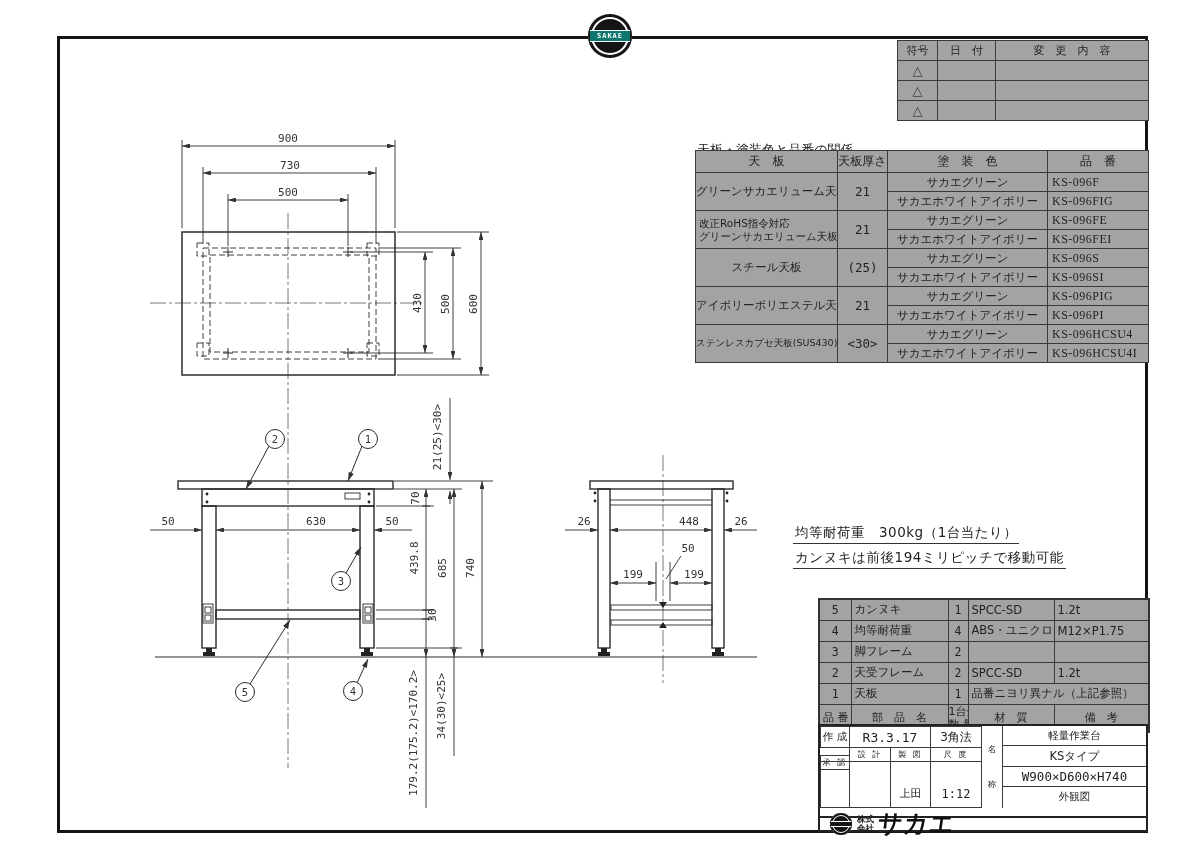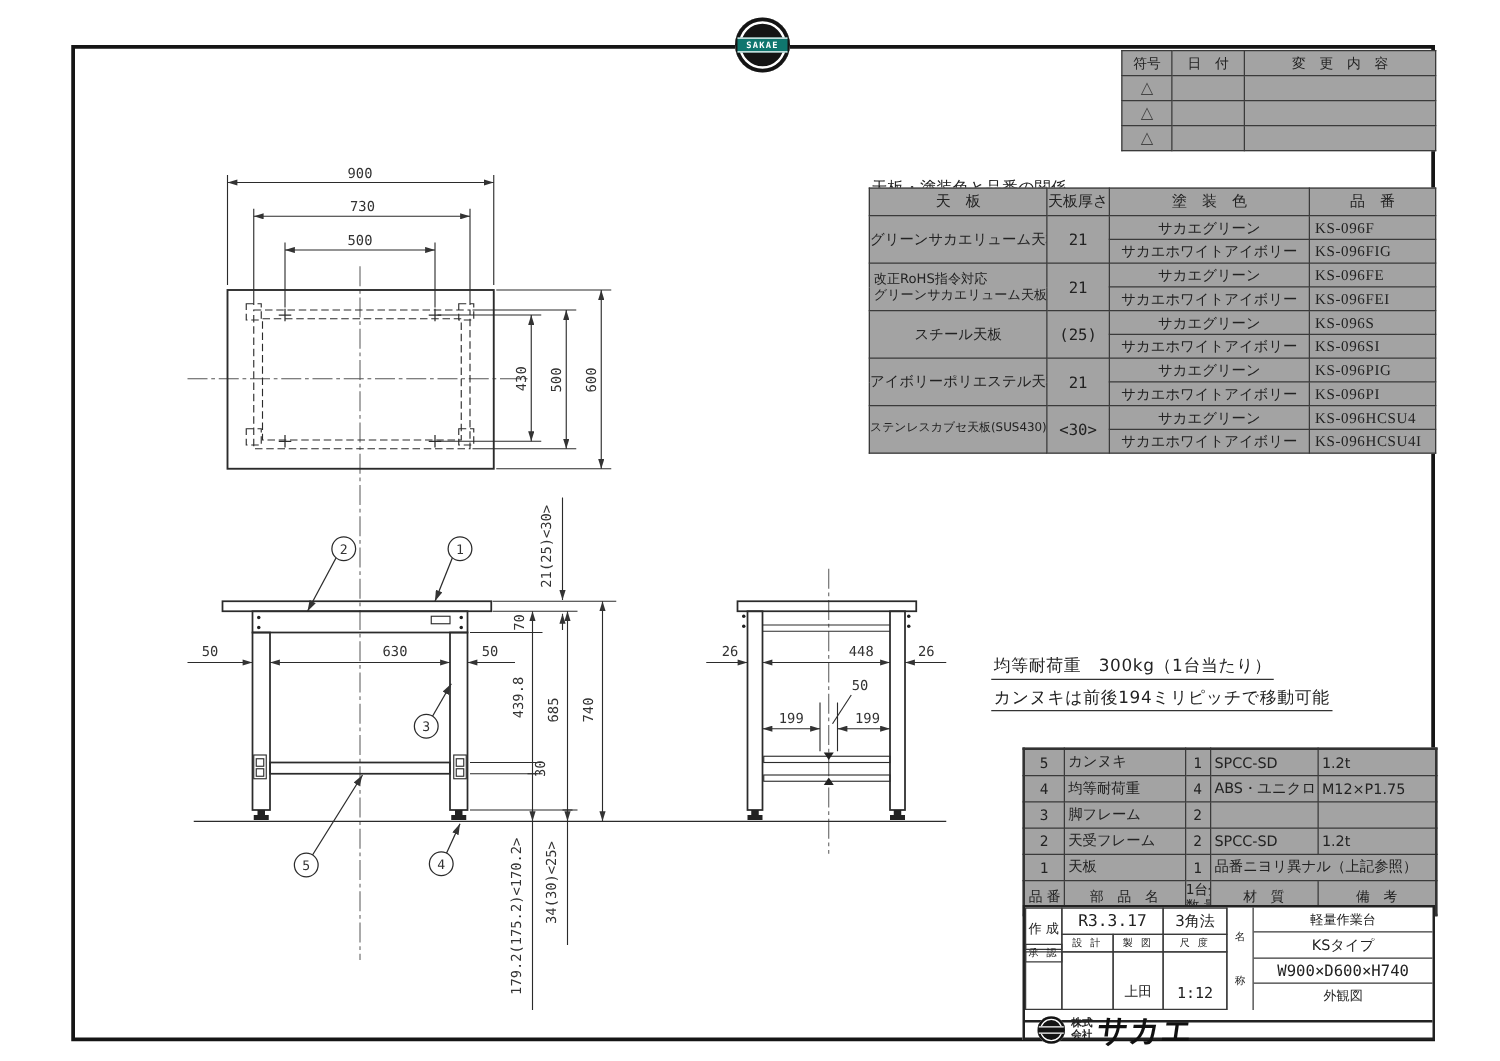--- a/index.html
+++ b/index.html
@@ -412,21 +412,21 @@
           <span>1台分</span>
           <span>数 量</span>
         </td>
     <td>材　質</td>
     <td>備　考</td>
   </tr>
 </tbody>
   </table>
 
 <div class="abs tb">
-  <div class="cell" style="left:0;top:0;width:30px;height:34px;font-size:10.5px">作 成</div>
+  <div class="cell" style="left:0;top:0;width:30px;height:22px;font-size:10.5px">作 成</div>
   <div class="cell" style="left:29px;top:0;width:82px;height:22px;font-size:13px;font-family:var(--f-dim)">R3.3.17</div>
   <div class="cell" style="left:110px;top:0;width:52px;height:22px;font-size:12px">3角法</div>
   <div class="cell small" style="left:0;top:29px;width:30px;height:15px">承 認</div>
   <div class="cell small" style="left:29px;top:21px;width:42px;height:15px">設 計</div>
   <div class="cell small" style="left:70px;top:21px;width:41px;height:15px">製 図</div>
   <div class="cell small" style="left:110px;top:21px;width:52px;height:15px">尺 度</div>
   <div class="cell" style="left:0;top:35px;width:30px;height:47px"></div>
   <div class="cell" style="left:29px;top:35px;width:42px;height:47px"></div>
   <div class="cell" style="left:70px;top:35px;width:41px;height:47px;font-size:11px;align-items:flex-end;padding-bottom:6px">上田</div>
   <div class="cell" style="left:110px;top:35px;width:52px;height:47px;font-size:12px;font-family:var(--f-dim);align-items:flex-end;padding-bottom:6px">1:12</div>

